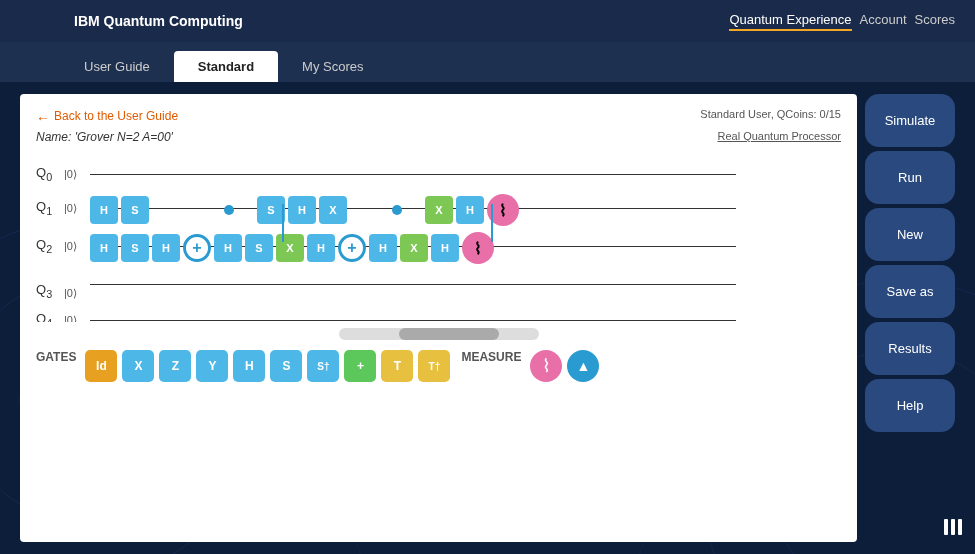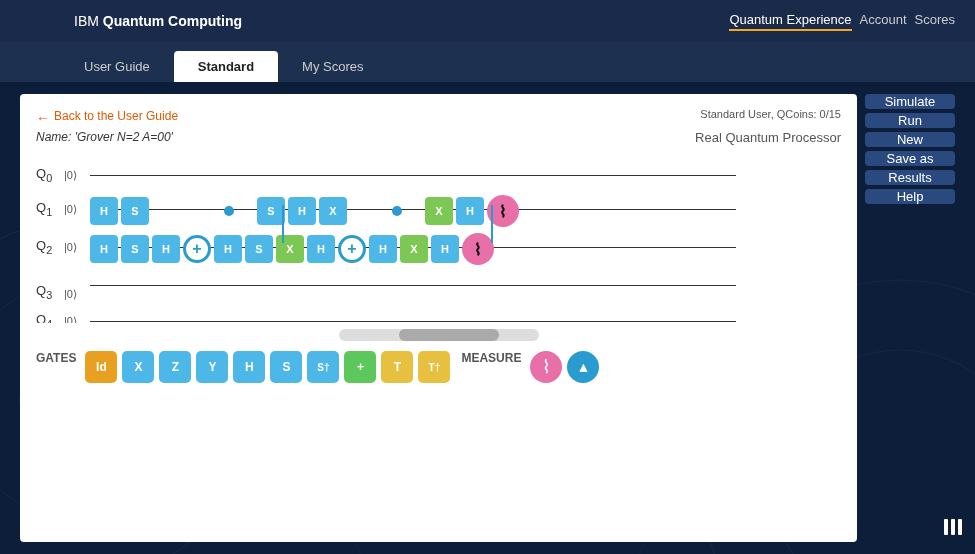--- a/index.html
+++ b/index.html
@@ -22,21 +22,21 @@
       justify-content: space-between;
       padding: 0 20px;
       height: 42px;
     }
     .topnav-brand {
       color: #fff;
       font-size: 14px;
       font-weight: 400;
     }
     .topnav-brand span {
-      font-weight: 400;
+      font-weight: 700;
       padding-left: 27px;
     }
     .topnav-links {
       display: flex;
       align-items: center;
       gap: 8px;
     }
     .topnav-link {
       color: #ccc;
       font-size: 13px;
@@ -129,22 +129,23 @@
       justify-content: space-between;
       align-items: flex-start;
       margin-bottom: 8px;
     }
     .circuit-name {
       font-size: 12px;
       color: #333;
       font-style: italic;
     }
     .processor-label {
-      font-size: 13px;
+      font-size: 11px;
       color: #555;
+      text-decoration: underline;
     }
 
     .gate {
       width: 28px;
       height: 28px;
       border-radius: 4px;
       display: flex;
       align-items: center;
       justify-content: center;
       font-size: 11px;
@@ -239,22 +240,22 @@
       flex-direction: column;
       gap: 4px;
       width: 90px;
       flex-shrink: 0;
     }
 
     .sidebar-btn {
       background: #2a4a7f;
       color: #fff;
       border: none;
-      border-radius: 4px;
-      padding: 0 10px;
+      border-radius: 14px;
+      padding: 19px 10px;
       font-size: 13px;
       cursor: pointer;
       text-align: center;
     }
 
     
     .bottom-right-icon {
       position: absolute;
       bottom: 10px;
       right: 10px;

